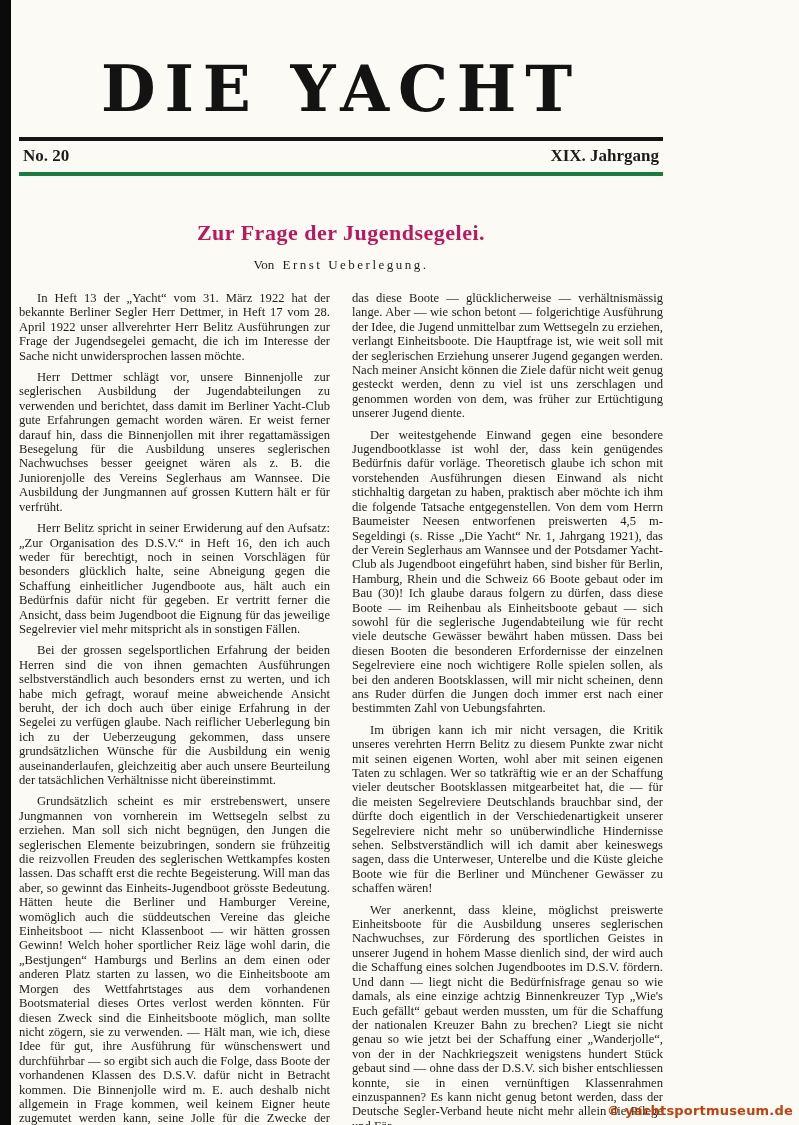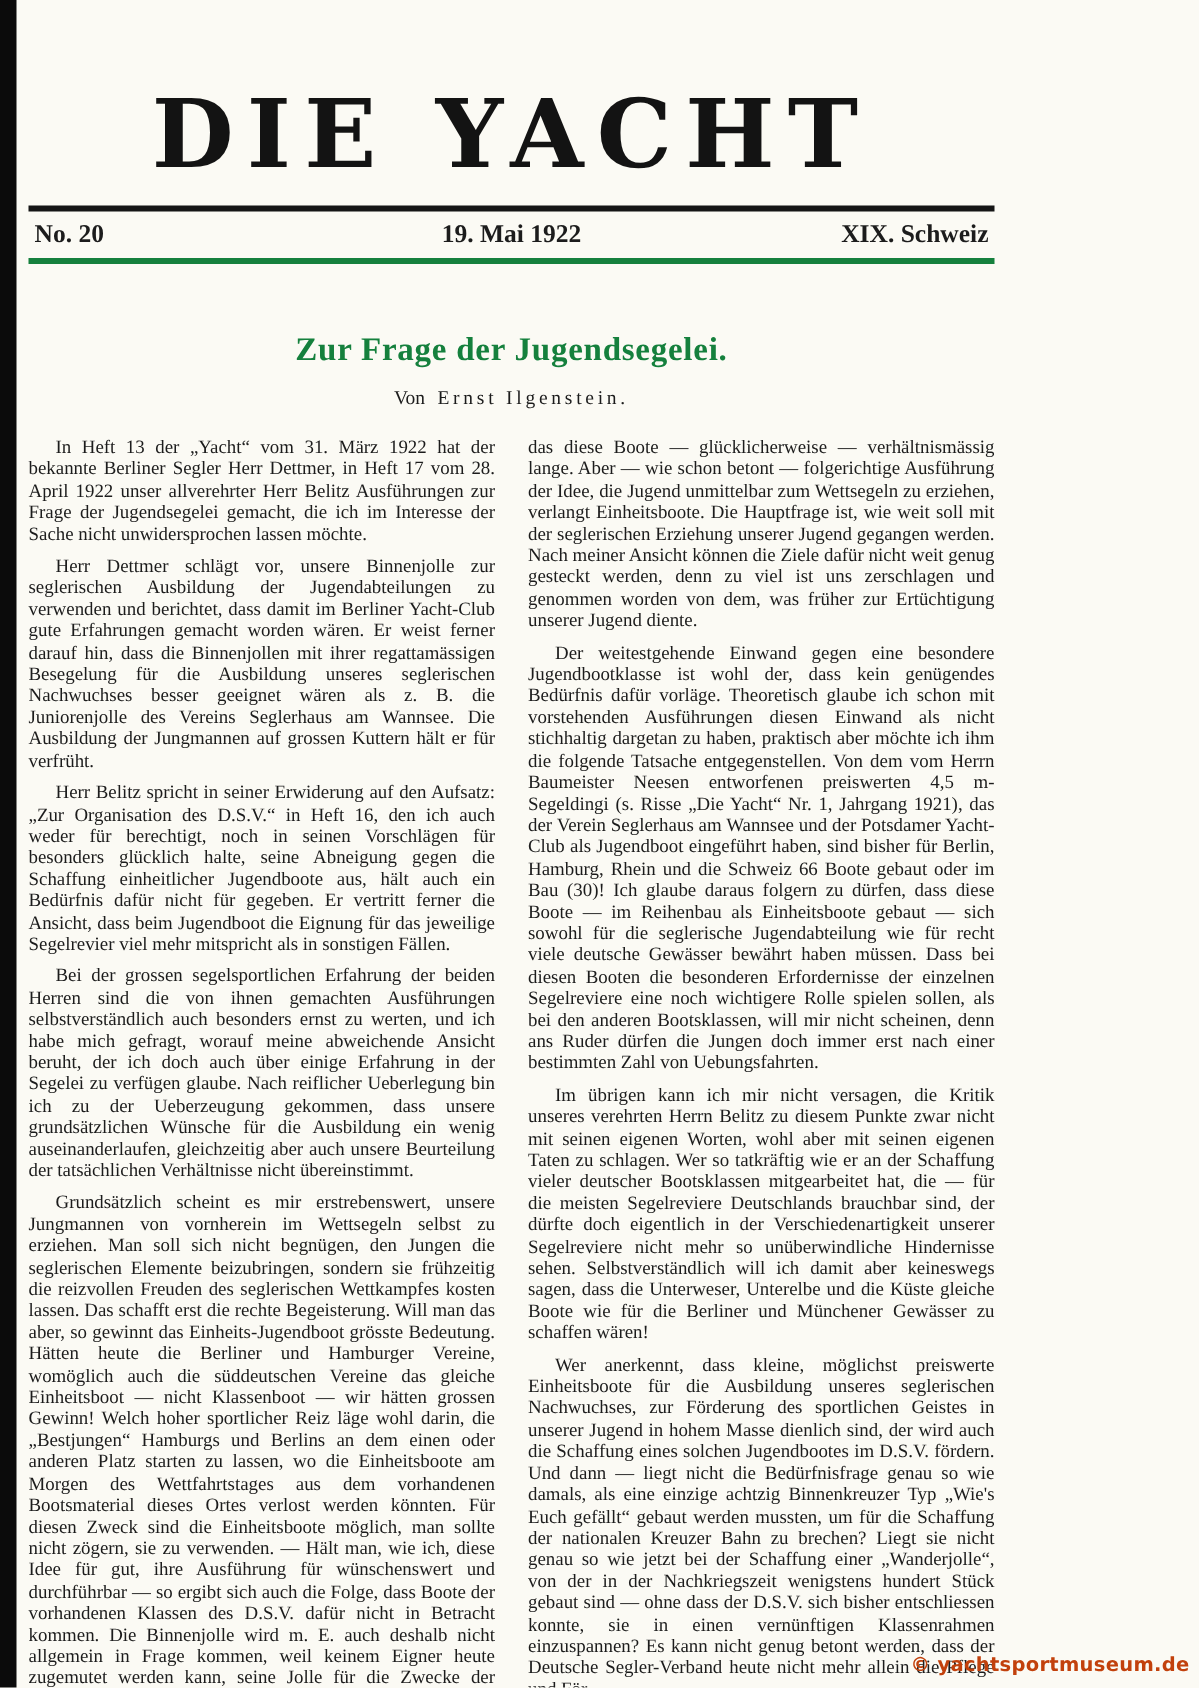--- a/index.html
+++ b/index.html
@@ -45,21 +45,21 @@
   }
   .issue-bar .left   { flex: 1; text-align: left; }
   .issue-bar .center { flex: 1; text-align: center; }
   .issue-bar .right  { flex: 1; text-align: right; }
   .article-title {
     margin: 44px 0 0 0;
     text-align: center;
     font-size: 22px;
     font-weight: bold;
     letter-spacing: 0.5px;
-    color: #15803d;
+    color: #be185d;
   }
   .byline {
     margin-top: 11px;
     text-align: center;
     font-size: 13px;
   }
   .byline .author { letter-spacing: 2.5px; margin-left: 5px; }
   .columns {
     margin-top: 18px;
     display: flex;
@@ -91,29 +91,28 @@
 <body>
 
 <div class="scan-strip"></div>
 
 <div class="page">
 
   <h1 class="masthead">DIE YACHT</h1>
 
   <div class="issue-bar">
     <span class="left">No. 20</span>
-    <span class="center">19. Mai 1922</span>
-    <span class="right">XIX. Schweiz</span>
+    <span class="right">XIX. Jahrgang</span>
   </div>
 
   <h2 class="article-title">Zur Frage der Jugendsegelei.</h2>
 
   <div class="byline">
     <span>Von</span>
-    <span class="author">Ernst Ilgenstein.</span>
+    <span class="author">Ernst Ueberlegung.</span>
   </div>
 
   <div class="columns">
     <div class="col">
       <p>In Heft 13 der „Yacht“ vom 31. März 1922 hat der bekannte Berliner Segler Herr Dettmer, in Heft 17 vom 28. April 1922 unser allverehrter Herr Belitz Ausführungen zur Frage der Jugendsegelei gemacht, die ich im Interesse der Sache nicht unwidersprochen lassen möchte.</p>
       <p>Herr Dettmer schlägt vor, unsere Binnenjolle zur seglerischen Ausbildung der Jugendabteilungen zu verwenden und berichtet, dass damit im Berliner Yacht-Club gute Erfahrungen gemacht worden wären. Er weist ferner darauf hin, dass die Binnenjollen mit ihrer regattamässigen Besegelung für die Ausbildung unseres seglerischen Nachwuchses besser geeignet wären als z. B. die Juniorenjolle des Vereins Seglerhaus am Wannsee. Die Ausbildung der Jungmannen auf grossen Kuttern hält er für verfrüht.</p>
       <p>Herr Belitz spricht in seiner Erwiderung auf den Aufsatz: „Zur Organisation des D.S.V.“ in Heft 16, den ich auch weder für berechtigt, noch in seinen Vorschlägen für besonders glücklich halte, seine Abneigung gegen die Schaffung einheitlicher Jugendboote aus, hält auch ein Bedürfnis dafür nicht für gegeben. Er vertritt ferner die Ansicht, dass beim Jugendboot die Eignung für das jeweilige Segelrevier viel mehr mitspricht als in sonstigen Fällen.</p>
       <p>Bei der grossen segelsportlichen Erfahrung der beiden Herren sind die von ihnen gemachten Ausführungen selbstverständlich auch besonders ernst zu werten, und ich habe mich gefragt, worauf meine abweichende Ansicht beruht, der ich doch auch über einige Erfahrung in der Segelei zu verfügen glaube. Nach reiflicher Ueberlegung bin ich zu der Ueberzeugung gekommen, dass unsere grundsätzlichen Wünsche für die Ausbildung ein wenig auseinanderlaufen, gleichzeitig aber auch unsere Beurteilung der tatsächlichen Verhältnisse nicht übereinstimmt.</p>
       <p>Grundsätzlich scheint es mir erstrebenswert, unsere Jungmannen von vornherein im Wettsegeln selbst zu erziehen. Man soll sich nicht begnügen, den Jungen die seglerischen Elemente beizubringen, sondern sie frühzeitig die reizvollen Freuden des seglerischen Wettkampfes kosten lassen. Das schafft erst die rechte Begeisterung. Will man das aber, so gewinnt das Einheits-Jugendboot grösste Bedeutung. Hätten heute die Berliner und Hamburger Vereine, womöglich auch die süddeutschen Vereine das gleiche Einheitsboot — nicht Klassenboot — wir hätten grossen Gewinn! Welch hoher sportlicher Reiz läge wohl darin, die „Bestjungen“ Hamburgs und Berlins an dem einen oder anderen Platz starten zu lassen, wo die Einheitsboote am Morgen des Wettfahrtstages aus dem vorhandenen Bootsmaterial dieses Ortes verlost werden könnten. Für diesen Zweck sind die Einheitsboote möglich, man sollte nicht zögern, sie zu verwenden. — Hält man, wie ich, diese Idee für gut, ihre Ausführung für wünschenswert und durchführbar — so ergibt sich auch die Folge, dass Boote der vorhandenen Klassen des D.S.V. dafür nicht in Betracht kommen. Die Binnenjolle wird m. E. auch deshalb nicht allgemein in Frage kommen, weil keinem Eigner heute zugemutet werden kann, seine Jolle für die Zwecke der Jugendausbildung herzugeben, solange die Binnenjolle noch rennfähig ist, und</p>
     </div>

